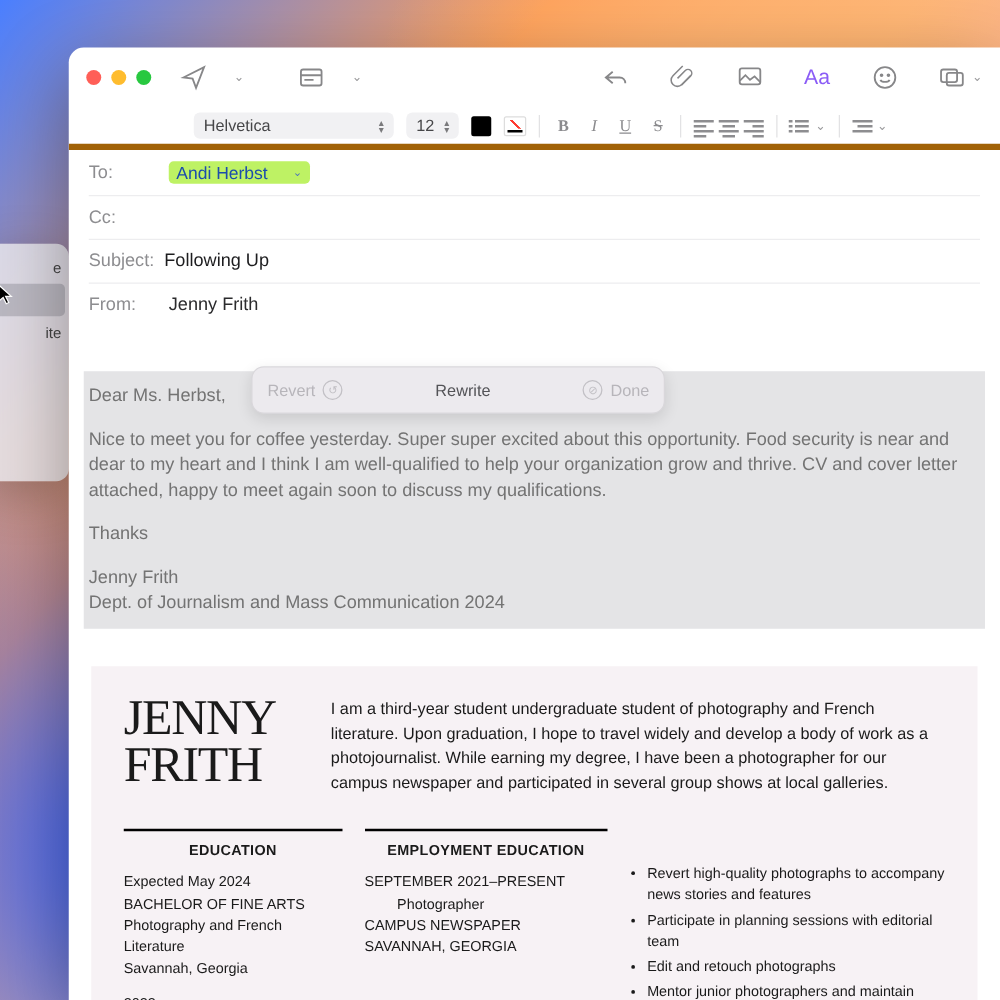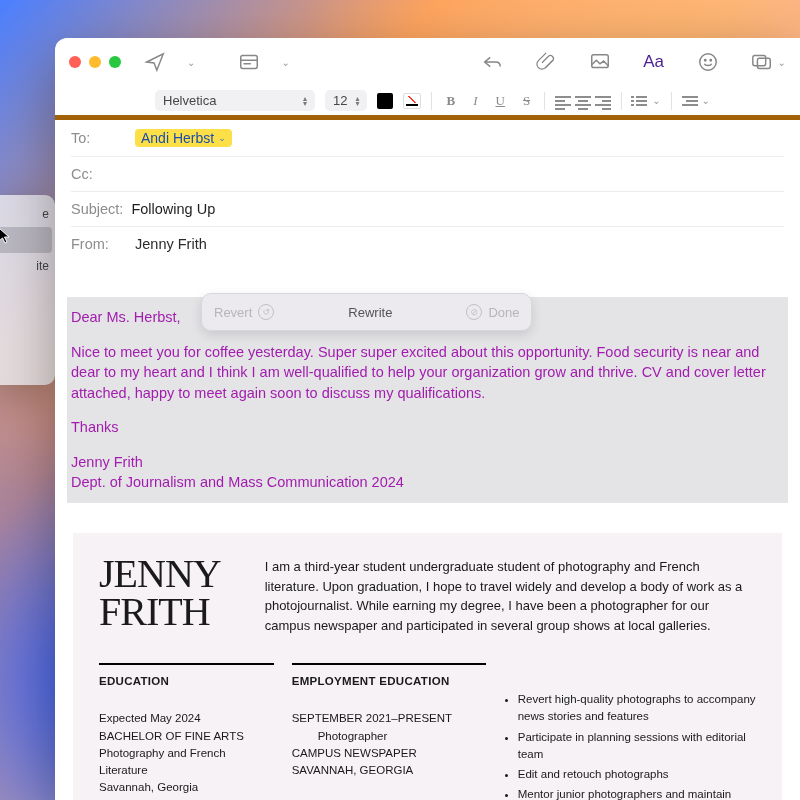--- a/index.html
+++ b/index.html
@@ -94,56 +94,56 @@
 
 .fields { padding: 0 16px; }
 .field-row {
   display: flex; align-items: center; gap: 8px;
   padding: 9px 0; border-bottom: 1px solid #ededef;
   font-size: 14.5px;
 }
 .field-label { color: #8d8d90; min-width: 56px; }
 .field-row.sub .field-label { min-width: auto; }
 .pill {
-  background: #fde047; color: #1c4dab; border-radius: 4px;
-  padding: 1px 6px; display: inline-flex; align-items: center; gap: 4px;
+  background: #bef264; color: #1c4dab; border-radius: 4px;
+  padding: 1px 6px; display: inline-flex; align-items: center; gap: 20px;
   font-size: 14px;
 }
 .pill .chev { font-size: 9px; color: #4a71bd; }
 .subject-val { color: #1d1d1f; font-weight: 500; }
 .from-val { color: #2b2b2d; }
 
 .rewrite-bar {
   position: absolute; left: 146px; top: 255px;
   background: #eceaee; border: 1px solid #d9d7db; border-radius: 10px;
   height: 38px; display: flex; align-items: center; gap: 14px;
   padding: 0 12px; box-shadow: 0 4px 12px rgba(0,0,0,0.12);
   font-size: 13px;
 }
 .rw-btn { color: #b7b5ba; display: flex; align-items: center; gap: 6px; }
 .rw-center { color: #535357; font-weight: 500; padding: 0 60px; }
 .rw-ic { width: 16px; height: 16px; border: 1.5px solid #c2c0c5; border-radius: 50%; display:flex; align-items:center; justify-content:center; font-size:9px; color:#c2c0c5; line-height:1; }
 
-.body-area { padding: 36px 18px 12px 18px; font-size: 14.5px; color: #a21caf; line-height: 1.42; }
+.body-area { padding: 36px 18px 12px 18px; font-size: 14.5px; color: #737373; line-height: 1.42; }
 .body-highlight { background: #e4e4e6; padding: 10px 8px 10px 4px; margin: 0 -6px; }
 .body-area p { margin: 0; }
 .spacer-line { height: 14px; }
 
 .resume {
   margin: 18px 18px 0 18px; background: #f7f2f5; padding: 22px 26px 10px 26px;
   font-size: 12.5px; color: #1a1a1a;
 }
 .resume-top { display: flex; gap: 44px; }
 .resume-name { font-size: 40px; font-weight: 400; letter-spacing: -1px; line-height: 0.95; font-family: "Futura", "Helvetica Neue"; }
 .resume-intro { font-size: 13px; line-height: 1.5; flex: 1; padding-top: 2px; }
 .resume-cols { display: flex; gap: 18px; margin-top: 28px; }
 .resume-col { flex: 1; border-top: 2px solid #000; padding-top: 8px; font-size: 11.5px; line-height: 1.5; }
 .resume-col.half { flex: 0.9; }
 .resume-col.wide { flex: 1.3; border-top: 2px solid #000; }
-.resume-h { font-weight: 700; font-size: 11.5px; letter-spacing: 0.3px; margin-bottom: 20px; }
+.resume-h { font-weight: 700; font-size: 11.5px; letter-spacing: 0.3px; margin-bottom: 8px; text-align: center; }
 .resume ul { list-style: disc; padding-left: 14px; }
 .resume ul li { margin-bottom: 3px; }
 </style>
 </head>
 <body>
 
 <div class="desktop-bg"></div>
 
 <div class="left-window">
   <div class="item">e</div>
@@ -195,21 +195,21 @@
             <path d="M20 10 L11 19 C8.5 21.5 4.5 21.5 2 19 C-0.5 16.5 -0.5 12.5 2 10 L12 0" transform="translate(2,2) scale(0.85)"></path>
             <path d="M8 14 L16 6 C17.5 4.5 20 4.5 21.5 6 C23 7.5 23 10 21.5 11.5 L12 21" transform="scale(0.85) translate(1,1)"></path>
           </svg>
       </div>
       <div class="tb-icon">
         <svg viewBox="0 0 24 24">
             <rect x="3" y="4" width="18" height="14" rx="2"></rect>
             <path d="M3 15 L8 10 L12 14 L16 11 L21 16"></path>
           </svg>
       </div>
-      <div class="tb-icon" style="font-size:17px; color:#4c1d95; font-weight:500;">Aa</div>
+      <div class="tb-icon" style="font-size:17px; color:#8b5cf6; font-weight:500;">Aa</div>
       <div class="tb-icon">
         <svg viewBox="0 0 24 24">
             <circle cx="12" cy="12" r="9"></circle>
             <circle cx="9" cy="10" r="0.8" fill="#878789"></circle>
             <circle cx="15" cy="10" r="0.8" fill="#878789"></circle>
             <path d="M8 14 C9 16.5 15 16.5 16 14"></path>
           </svg>
       </div>
       <div class="tb-group" style="gap:2px">
         <div class="tb-icon">

